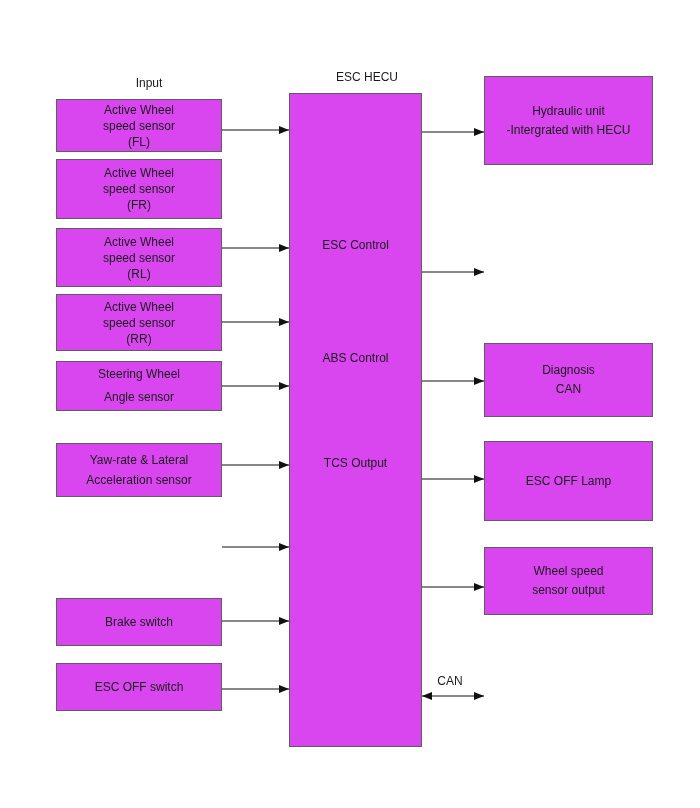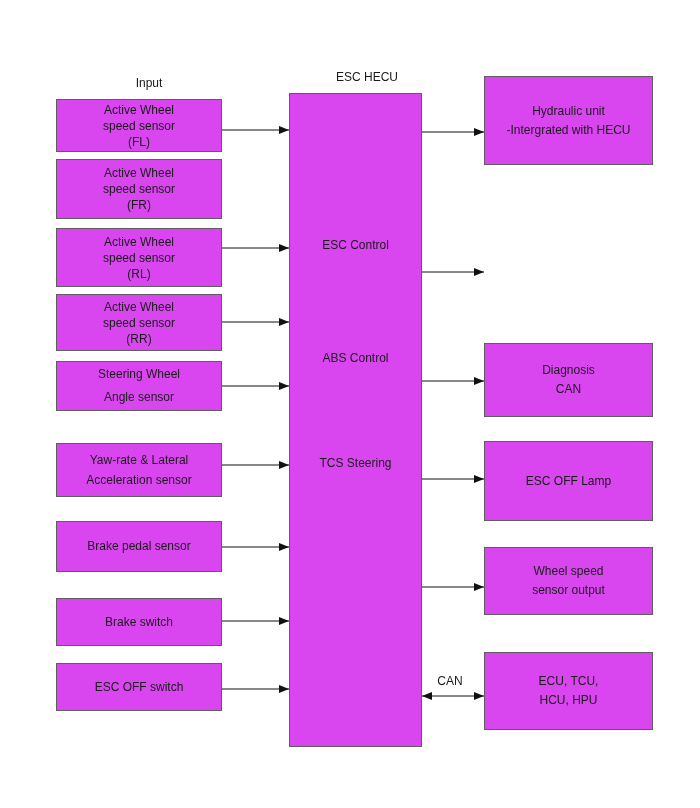--- a/index.html
+++ b/index.html
@@ -77,38 +77,35 @@
   <div class="box input-box lh3" style="top:228px; height:59px;"><span>Active Wheel
 speed sensor
 (RL)</span></div>
   <div class="box input-box lh3" style="top:294px; height:57px;"><span>Active Wheel
 speed sensor
 (RR)</span></div>
   <div class="box input-box" style="top:361px; height:50px; line-height:23px;"><span>Steering Wheel
 Angle sensor</span></div>
   <div class="box input-box" style="top:443px; height:54px; line-height:20px;"><span>Yaw-rate &amp; Lateral
 Acceleration sensor</span></div>
-  <div class="box input-box" style="top:521px; height:51px;"><span>Brake pedal sensor</span></div>
   <div class="box input-box" style="top:598px; height:48px;"><span>Brake switch</span></div>
   <div class="box input-box" style="top:663px; height:48px;"><span>ESC OFF switch</span></div>
 
   <div class="box hecu-box"></div>
   <div class="hecu-label" style="top:237px;">ESC Control</div>
   <div class="hecu-label" style="top:350px;">ABS Control</div>
-  <div class="hecu-label" style="top:455px;">TCS Steering</div>
+  <div class="hecu-label" style="top:455px;">TCS Output</div>
 
   <div class="box output-box" style="top:76px;  height:89px;"><span>Hydraulic unit
 -Intergrated with HECU</span></div>
   <div class="box output-box" style="top:343px; height:74px;"><span>Diagnosis
 CAN</span></div>
   <div class="box output-box" style="top:441px; height:80px;"><span>ESC OFF Lamp</span></div>
   <div class="box output-box" style="top:547px; height:68px;"><span>Wheel speed
 sensor output</span></div>
-  <div class="box output-box" style="top:652px; height:78px;"><span>ECU, TCU,
-HCU, HPU</span></div>
 
   <div class="can-label">CAN</div>
 
   <svg class="overlay" width="700" height="808" viewBox="0 0 700 808">
     <defs>
       <marker id="ah" markerWidth="10" markerHeight="8" refX="10" refY="4" orient="auto" markerUnits="userSpaceOnUse">
         <path d="M0,0 L10,4 L0,8 Z" fill="#111111"></path>
       </marker>
       <marker id="ahr" markerWidth="10" markerHeight="8" refX="10" refY="4" orient="auto-start-reverse" markerUnits="userSpaceOnUse">
         <path d="M0,0 L10,4 L0,8 Z" fill="#111111"></path>

